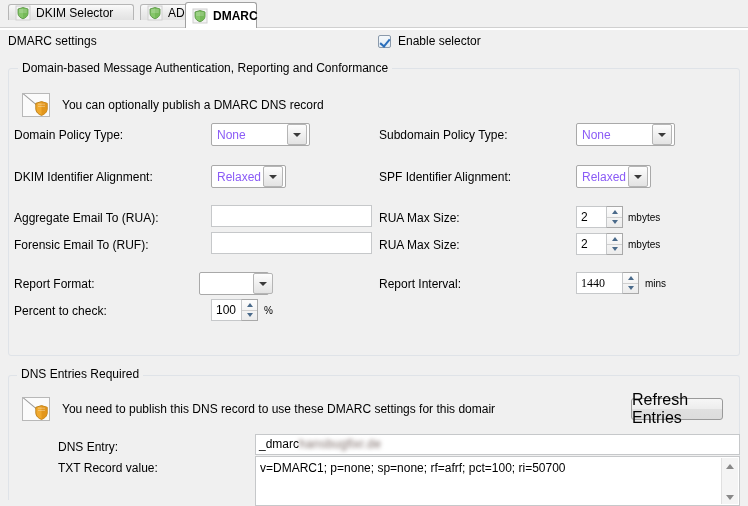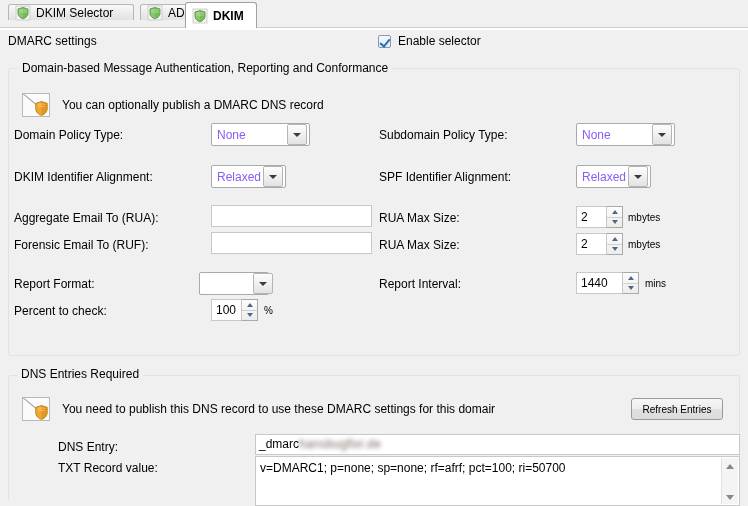--- a/index.html
+++ b/index.html
@@ -267,21 +267,21 @@
     white-space: nowrap;
   }
 
   
   .btn {
     position: absolute;
     box-sizing: border-box;
     background: linear-gradient(to bottom, #f6f6f6 0%, #ededed 48%, #e0e0e0 52%, #dcdcdc 100%);
     border: 1px solid #9a9a9a;
     border-radius: 3px;
-    font-size: 10px;
+    font-size: 16px;
     display: flex;
     align-items: center;
     justify-content: center;
     cursor: default;
   }
 
   
   .dns-entry {
     position: absolute;
     box-sizing: border-box;
@@ -367,21 +367,21 @@
 
   <div class="tab active" style="left:185px; width:72px;">
     <span class="shield-green">
       <svg viewBox="0 0 16 16" width="16" height="16">
         <rect x="1" y="1" width="14" height="14" fill="#f3f3f3" stroke="#cfcfcf"></rect>
         <path d="M8 2.5 L13 4 L13 8.5 C13 11 10.5 13 8 13.8 C5.5 13 3 11 3 8.5 L3 4 Z" fill="#86c76a" stroke="#4f8a3a" stroke-width="0.8"></path>
         <path d="M8 2.5 L13 4 L13 8.5 C13 11 10.5 13 8 13.8 Z" fill="#6fb553" opacity="0.7"></path>
         <path d="M4.2 5 L11.8 5 M4.2 7 L11.8 7" stroke="#ffffff" stroke-width="0.7" opacity="0.55"></path>
       </svg>
     </span>
-    <span class="tab-label">DKIM</span>
+    <span class="tab-label">DMARC</span>
   </div>
 </div>
 
 <div class="settings-title">DMARC settings</div>
 
 <div class="enable-row">
   <span class="checkbox"></span>
   <span>Enable selector</span>
 </div>
 
@@ -451,21 +451,21 @@
 </div>
 <span class="unit" style="left:628px; top:239px;">mbytes</span>
 
 <span class="lbl" style="left:14px; top:278px;">Report Format:</span>
 <div class="combo" style="left:199px; top:272px; width:70px;padding-left:48px;">
   <span class="combo-text">afrf</span>
   <span class="combo-arrow"></span>
 </div>
 
 <span class="lbl" style="left:379px; top:278px;">Report Interval:</span>
-<div class="spin-wrap" style="left:576px; top:272px;">
+<div class="spin-wrap" style="left:576px; top:272px;font-family:Liberation Serif, serif;">
   <span class="spin-input" style="width:46px;">1440</span>
   <span class="spin-btns">
     <span class="spin-btn up"></span>
     <span class="spin-btn down"></span>
   </span>
 </div>
 <span class="unit" style="left:645px; top:278px;">mins</span>
 
 <span class="lbl" style="left:14px; top:305px;">Percent to check:</span>
 <div class="spin-wrap" style="left:211px; top:299px;">

